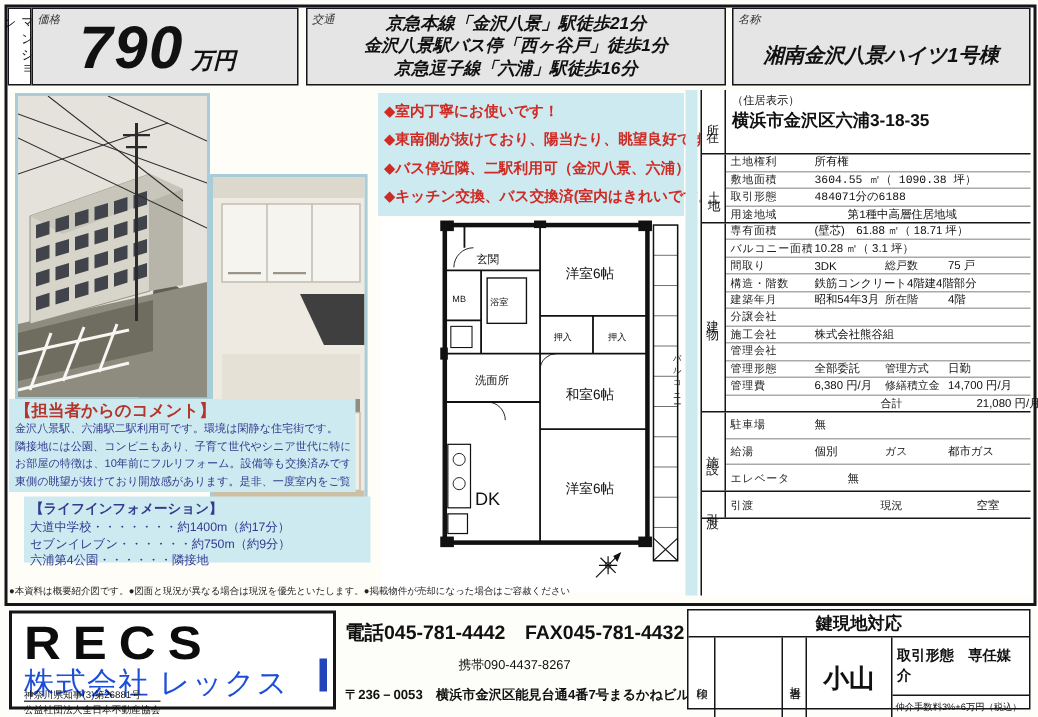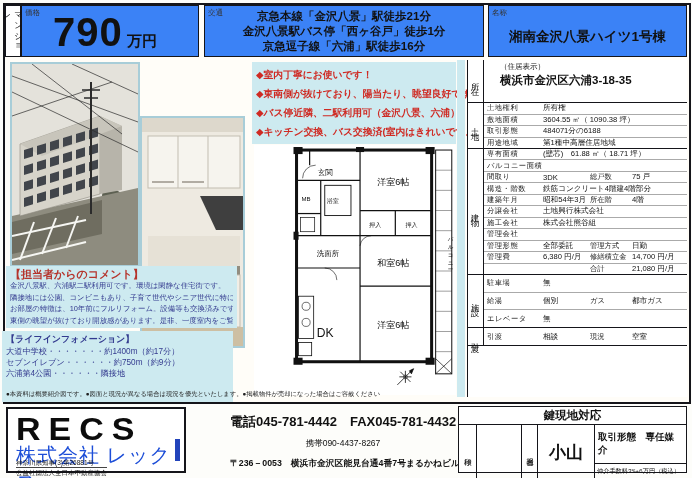--- a/index.html
+++ b/index.html
@@ -1,20 +1,20 @@
 <!DOCTYPE html>
 <html><head>
 <meta charset="utf-8">
 <style>
   html,body{margin:0;padding:0;background:#f5f5f2;}
   #page{position:relative;width:692px;height:478px;background:#fdfdfa;
         font-family:"Liberation Sans","DejaVu Sans",sans-serif;color:#111;overflow:hidden;}
   .abs{position:absolute;}
   .frame{left:3px;top:3px;width:684px;height:397px;border:2px solid #15151a;background:#fffdf8;}
-  .box{border:1.5px solid #15151a;background:#3b82f6;box-sizing:border-box;}
+  .box{border:1.5px solid #15151a;background:#e5e5e5;box-sizing:border-box;font-style:italic;}
   
   .cat-tab{left:5px;top:5px;width:16px;height:52px;border:1.5px solid #15151a;box-sizing:border-box;
            writing-mode:vertical-rl;text-orientation:upright;font-size:8.5px;letter-spacing:1px;
            display:flex;align-items:center;justify-content:center;background:#fff;}
   .price-box{left:21px;top:5px;width:178px;height:52px;}
   .small-corner{position:absolute;left:3px;top:2px;font-size:7.5px;color:#333;}
   .price-line{position:absolute;left:0;right:10px;top:4px;text-align:center;}
   .price-num{font-size:40px;font-weight:bold;letter-spacing:1px;text-align:center;}
   .price-unit{font-size:15px;font-weight:bold;}
   .access-box{left:204px;top:5px;width:280px;height:52px;display:flex;flex-direction:column;
@@ -24,60 +24,60 @@
   .name-value{position:absolute;left:0;right:0;top:22px;text-align:center;font-size:13.5px;font-weight:bold;}
   
   .photo{border:2px solid #a8cdd8;background:#e9e7e0;box-sizing:border-box;}
   
   .cyan{background:#cdeaf0;}
   .highlights{left:252px;top:62px;width:204px;height:82px;padding:3px 4px;box-sizing:border-box;}
   .hl-line{color:#cf2a23;font-size:9.8px;font-weight:bold;line-height:19px;white-space:nowrap;}
   .comment{left:6px;top:266px;width:231px;height:62px;padding:2px 4px;box-sizing:border-box;}
   .cm-title{color:#b5342c;font-size:11px;font-weight:bold;line-height:12px;}
   .cm-line{color:#333a8f;font-size:7.4px;line-height:11.5px;white-space:nowrap;overflow:hidden;}
-  .lifeinfo{left:2px;top:331px;width:231px;height:71px;padding:2px 4px;box-sizing:border-box;}
+  .lifeinfo{left:16px;top:331px;width:231px;height:44px;padding:2px 4px;box-sizing:border-box;}
   .li-title{color:#333a8f;font-size:9px;font-weight:bold;line-height:13px;}
   .li-line{color:#333a8f;font-size:8.2px;line-height:11px;white-space:nowrap;}
   .fineprint{left:6px;top:390px;width:450px;font-size:6.3px;color:#222;white-space:nowrap;overflow:hidden;}
   .strip{left:457px;top:60px;width:8px;height:337px;background:#cdeaf0;}
   
   .floorplan{left:254px;top:145px;width:202px;height:250px;background:#fff;}
   .fp-balcony-label{position:absolute;right:1px;top:88px;writing-mode:vertical-rl;text-orientation:upright;
                     font-size:5.5px;letter-spacing:2px;color:#111;}
   
   .details{left:467px;top:60px;width:220px;height:337px;border-left:1.5px solid #15151a;background:#fff;
            box-sizing:border-box;display:flex;flex-direction:column;}
   .sec{display:flex;border-bottom:1.5px solid #15151a;box-sizing:border-box;}
   .vtag{width:15px;border-right:1px solid #15151a;writing-mode:vertical-rl;text-orientation:upright;
         font-size:8.5px;letter-spacing:5px;display:flex;align-items:center;justify-content:center;flex:none;}
   .sec-body{flex:1;display:flex;flex-direction:column;min-width:0;}
   .drow{display:flex;align-items:center;border-bottom:0.5px solid #aaa;flex:1;min-height:0;
         padding:0 3px;box-sizing:border-box;}
-  .drow:last-child{border-bottom:none;}
+  .drow:last-child{border-bottom:none;gap:22px;}
   .dlabel{width:56px;flex:none;font-size:7.3px;color:#222;letter-spacing:0.5px;}
   .dvalue{flex:1;font-size:7.6px;white-space:nowrap;overflow:hidden;}
   .dlabel2{width:42px;flex:none;font-size:7.3px;color:#222;}
   .dvalue2{width:52px;flex:none;font-size:7.6px;white-space:nowrap;}
   .loc-note{font-size:7.5px;padding:2px 4px 0;}
   .loc-addr{font-size:11.5px;font-weight:bold;padding:1px 4px;}
   .rm-line{font-size:7.4px;line-height:9.6px;padding:0 3px;white-space:nowrap;}
   
-  .logo-box{left:6px;top:407px;width:180px;height:66px;border:2px solid #15151a;background:#fff;box-sizing:border-box;}
+  .logo-box{left:6px;top:407px;width:218px;height:66px;border:2px solid #15151a;background:#fff;box-sizing:border-box;}
   .logo-recs{position:absolute;left:8px;top:1px;font-size:34px;font-weight:900;letter-spacing:8px;
              transform:scaleY(0.92);color:#0c0c0c;}
   .logo-name{position:absolute;left:8px;top:33px;font-size:20px;letter-spacing:1px;color:#1d4ed8;}
   .logo-bar{position:absolute;right:4px;top:30px;width:5px;height:22px;background:#2244bb;}
   .logo-lic{position:absolute;left:8px;top:50px;font-size:6.5px;}
   .logo-assoc{position:absolute;left:8px;top:58px;font-size:6.5px;border-top:0.5px solid #444;padding-top:1px;}
   .contact{left:230px;top:409px;width:226px;height:64px;text-align:center;}
   .ct-tel{font-size:13px;font-weight:bold;margin-top:4px;white-space:nowrap;}
   .ct-mobile{font-size:8.5px;margin-top:7px;}
   .ct-addr{font-size:8.8px;font-weight:bold;margin-top:8px;white-space:nowrap;}
   .keybox{left:458px;top:406px;width:229px;height:67px;border:1.5px solid #15151a;background:#fff;
-          box-sizing:border-box;display:flex;flex-direction:column;font-family:Liberation Mono, monospace;}
+          box-sizing:border-box;display:flex;flex-direction:column;}
   .kb-title{border-bottom:1px solid #15151a;text-align:center;font-size:11.5px;font-weight:bold;
             padding:1px 0;flex:none;}
   .kb-body{flex:1;display:flex;}
   .kb-vcell{writing-mode:vertical-rl;text-orientation:upright;font-size:7.5px;display:flex;
             align-items:center;justify-content:center;border-right:1px solid #15151a;flex:none;}
   .kb-seal{width:44px;border-right:1px solid #15151a;}
   .kb-staff{width:56px;border-right:1px solid #15151a;display:flex;align-items:center;justify-content:center;
             font-size:17px;font-weight:bold;}
   .kb-right{flex:1;display:flex;flex-direction:column;}
   .kb-deal{border-bottom:1px solid #15151a;font-size:9.5px;font-weight:bold;padding:6px 3px;}
@@ -268,29 +268,29 @@
     <div class="li-line">セブンイレブン・・・・・・約750m（約9分）</div>
     <div class="li-line">六浦第4公園・・・・・・隣接地</div>
   </div>
 
   <div class="abs fineprint">●本資料は概要紹介図です。●図面と現況が異なる場合は現況を優先といたします。●掲載物件が売却になった場合はご容赦ください</div>
 
   <div class="abs strip"></div>
 
   <div class="abs details">
 
-    <div class="sec" style="height:43px;flex:none;gap:12px;">
+    <div class="sec" style="height:43px;flex:none;">
       <div class="vtag">所在</div>
       <div class="sec-body">
         <div class="loc-note">（住居表示）</div>
         <div class="loc-addr">横浜市金沢区六浦3-18-35</div>
       </div>
     </div>
 
-    <div class="sec" style="height:46px;flex:none;">
+    <div class="sec" style="height:46px;flex:none;font-family:Liberation Mono, monospace;">
       <div class="vtag">土地</div>
       <div class="sec-body">
         <div class="drow">
             <span class="dlabel">土地権利</span>
             <span class="dvalue">所有権</span>
           </div>
         <div class="drow">
             <span class="dlabel">敷地面積</span>
             <span class="dvalue">3604.55 ㎡（ 1090.38 坪）</span>
           </div>
@@ -307,40 +307,40 @@
 
     <div class="sec" style="height:126px;flex:none;">
       <div class="vtag">建物</div>
       <div class="sec-body">
         <div class="drow">
             <span class="dlabel">専有面積</span>
             <span class="dvalue">(壁芯)　61.88 ㎡（ 18.71 坪）</span>
           </div>
         <div class="drow">
             <span class="dlabel">バルコニー面積</span>
+            <span class="dvalue">10.28 ㎡（ 3.1 坪）</span>
           </div>
         <div class="drow">
             <span class="dlabel">間取り</span>
             <span class="dvalue">3DK</span>
             <span class="dlabel2">総戸数</span>
             <span class="dvalue2">75 戸</span>
           </div>
         <div class="drow">
             <span class="dlabel">構造・階数</span>
             <span class="dvalue">鉄筋コンクリート4階建4階部分</span>
           </div>
         <div class="drow">
             <span class="dlabel">建築年月</span>
             <span class="dvalue">昭和54年3月</span>
             <span class="dlabel2">所在階</span>
             <span class="dvalue2">4階</span>
           </div>
         <div class="drow">
             <span class="dlabel">分譲会社</span>
-            <span class="dvalue">土地興行株式会社</span>
           </div>
         <div class="drow">
             <span class="dlabel">施工会社</span>
             <span class="dvalue">株式会社熊谷組</span>
           </div>
         <div class="drow">
             <span class="dlabel">管理会社</span>
           </div>
         <div class="drow">
             <span class="dlabel">管理形態</span>

